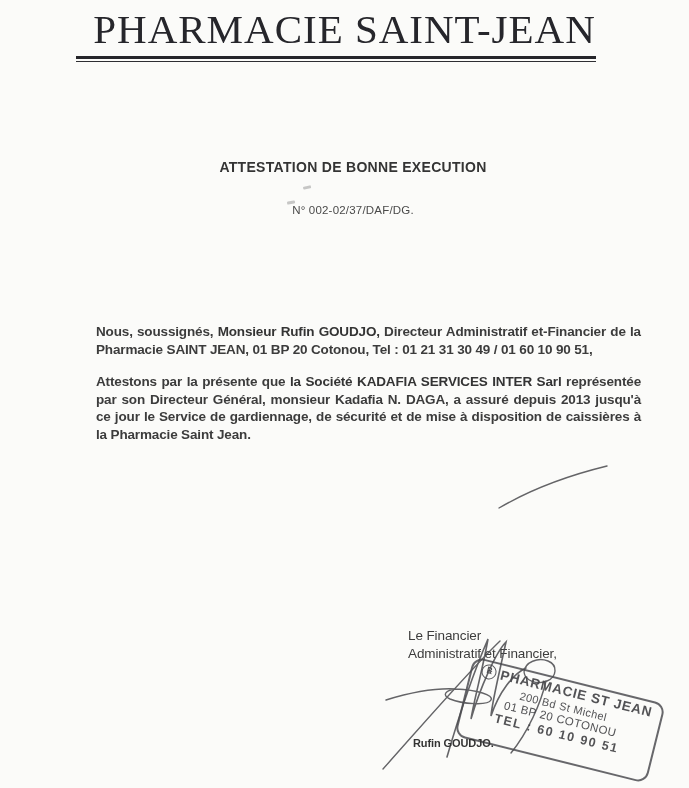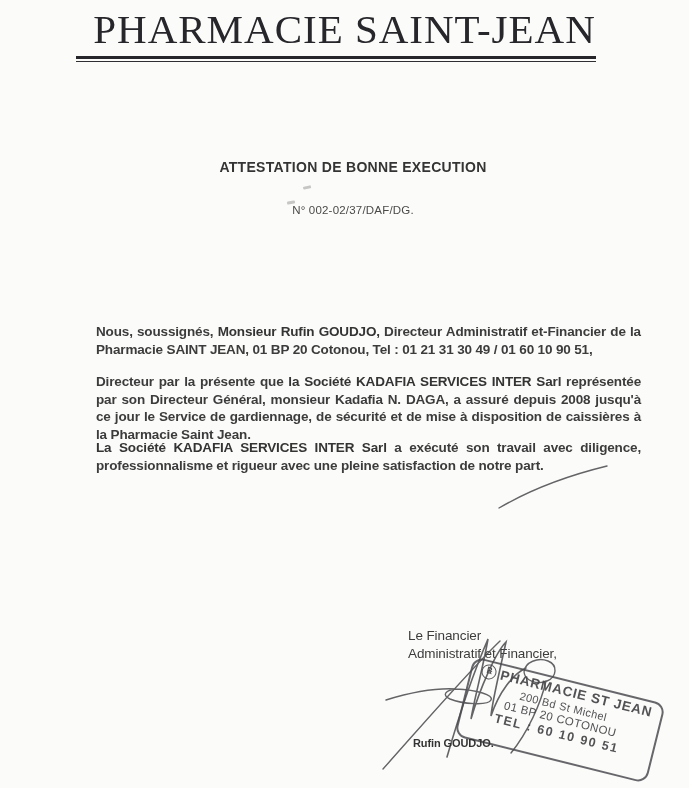--- a/index.html
+++ b/index.html
@@ -88,23 +88,22 @@
 
   <div class="title">ATTESTATION DE BONNE EXECUTION</div>
 
   <div class="ref">N° 002-02/37/DAF/DG.</div>
 
   <div class="artifact artifact-1"></div>
   <div class="artifact artifact-2"></div>
 
   <p class="body p1"><span>Nous, soussignés, </span><b>Monsieur Rufin GOUDJO,</b><span> Directeur Administratif et-Financier de la Pharmacie SAINT JEAN, 01 BP 20 Cotonou, Tel : 01 21 31 30 49 / 01 60 10 90 51,</span></p>
 
-  <p class="body p2"><span>Directeur par la présente que </span><b>la Société KADAFIA SERVICES INTER Sarl</b><span> représentée par son Directeur Général, monsieur Kadafia N. DAGA, a assuré depuis 2008 jusqu'à ce jour le Service de gardiennage, de sécurité et de mise à disposition de caissières à la Pharmacie Saint Jean.</span></p>
+  <p class="body p2"><span>Attestons par la présente que </span><b>la Société KADAFIA SERVICES INTER Sarl</b><span> représentée par son Directeur Général, monsieur Kadafia N. DAGA, a assuré depuis 2013 jusqu'à ce jour le Service de gardiennage, de sécurité et de mise à disposition de caissières à la Pharmacie Saint Jean.</span></p>
 
-  <p class="body p3"><b>La Société KADAFIA SERVICES INTER Sarl</b><span> a exécuté son travail avec diligence, professionnalisme et rigueur avec une pleine satisfaction de notre part.</span></p>
 
 
 
   <p class="sig-role"><span>Le Financier</span><br><span>Administratif et Financier,</span></p>
 
   <div class="stamp">
     <div class="stamp-line1">
       <span class="stamp-emblem">℞</span>
       <span>PHARMACIE ST JEAN</span>
     </div>

